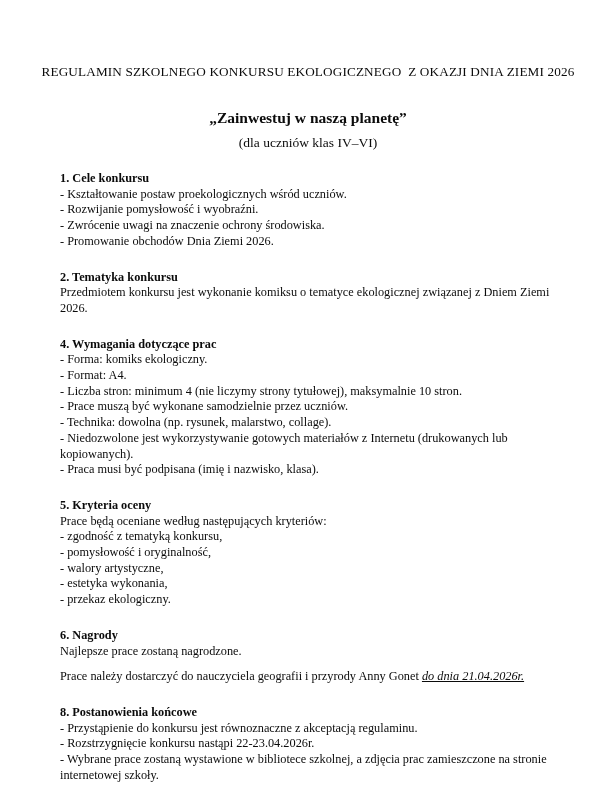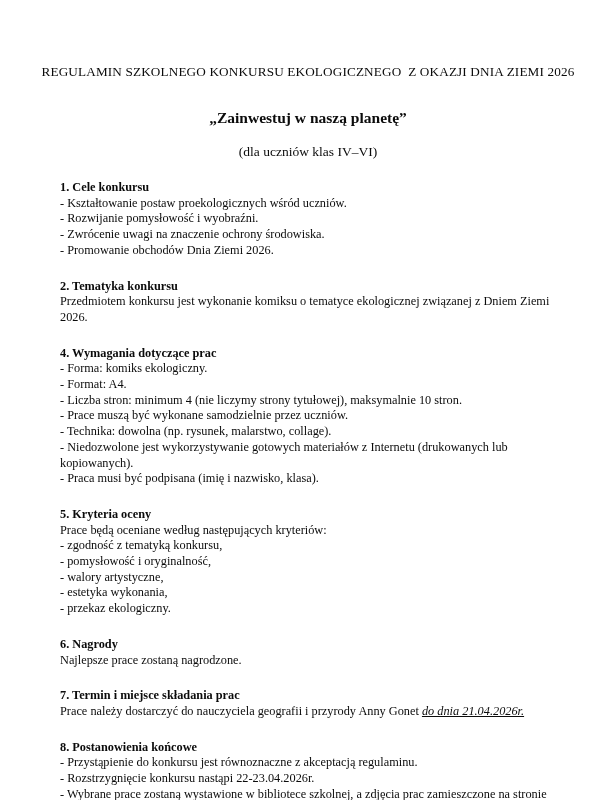--- a/index.html
+++ b/index.html
@@ -26,21 +26,21 @@
     letter-spacing: 0.15px;
   }
   .subtitle {
     margin-top: 30px;
     text-align: center;
     font-weight: bold;
     font-size: 15.5px;
     line-height: 18px;
   }
   .audience {
-    margin-top: 17px;
+    margin-top: 8px;
     text-align: center;
     font-size: 13.5px;
     line-height: 16px;
   }
   .content {
     margin: 17px 60px 0 60px;
     font-size: 12.3px;
     line-height: 15.7px;
   }
   .section {
@@ -94,21 +94,20 @@
         <div class="section-line">- pomysłowość i oryginalność,</div>
         <div class="section-line">- walory artystyczne,</div>
         <div class="section-line">- estetyka wykonania,</div>
         <div class="section-line">- przekaz ekologiczny.</div>
       </div>
       <div class="section">
         <div class="section-heading">6. Nagrody</div>
         <div class="section-line">Najlepsze prace zostaną nagrodzone.</div>
       </div>
       <div class="section">
-        <div class="section-heading">7. Termin i miejsce składania prac</div>
         <div class="section-line"><span>Prace należy dostarczyć do nauczyciela geografii i przyrody Anny Gonet </span><span class="deadline">do dnia 21.04.2026r.</span></div>
       </div>
       <div class="section">
         <div class="section-heading">8. Postanowienia końcowe</div>
         <div class="section-line">- Przystąpienie do konkursu jest równoznaczne z akceptacją regulaminu.</div>
         <div class="section-line">- Rozstrzygnięcie konkursu nastąpi 22-23.04.2026r.</div>
         <div class="section-line">- Wybrane prace zostaną wystawione w bibliotece szkolnej, a zdjęcia prac zamieszczone na stronie internetowej szkoły.</div>
       </div>
     </div>
 </div>

